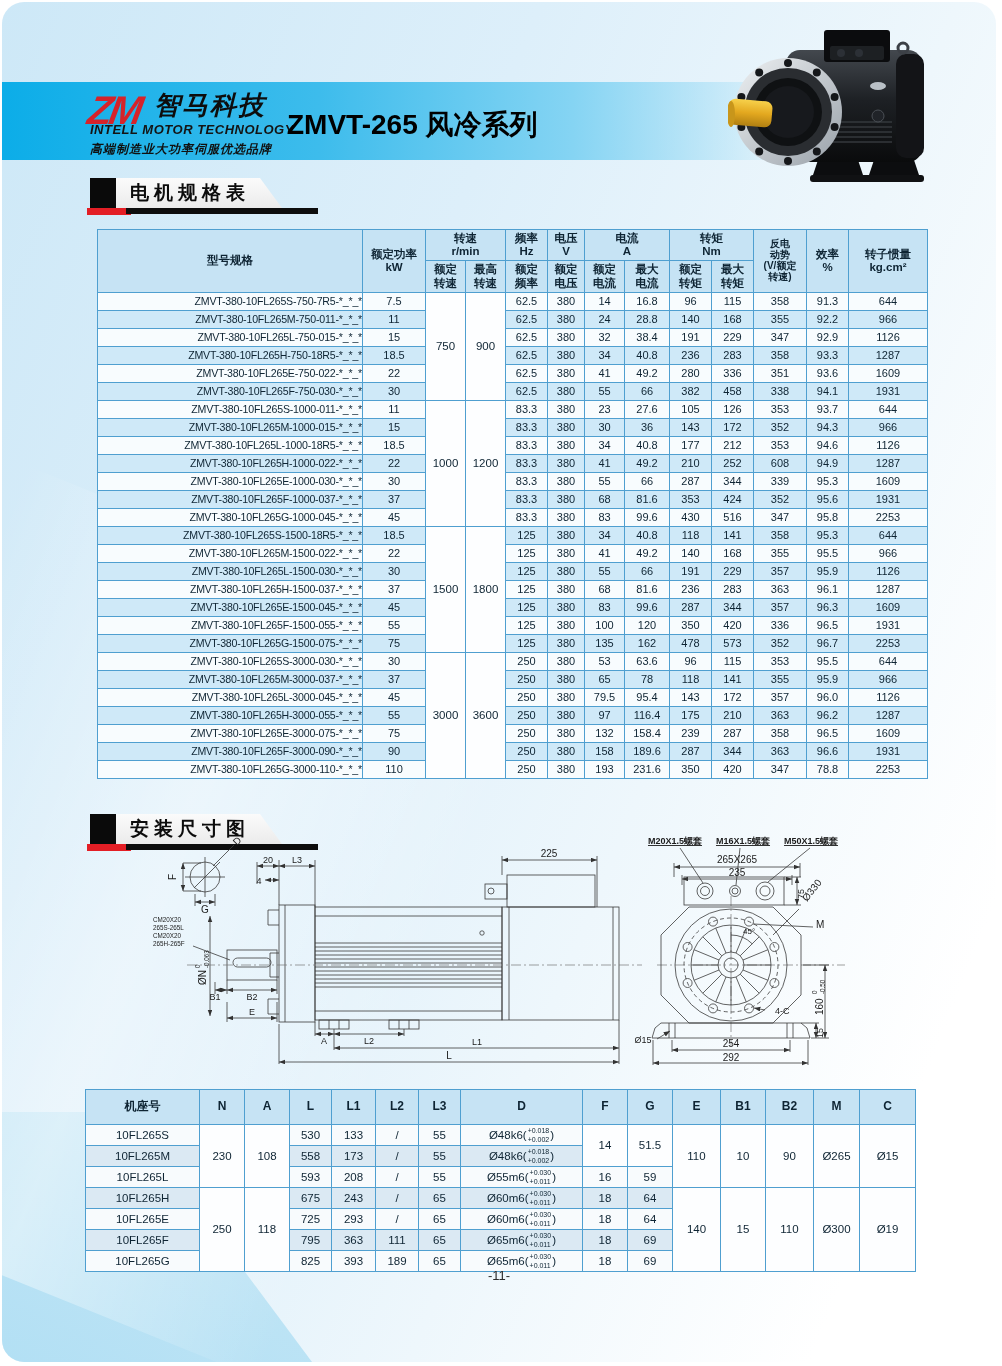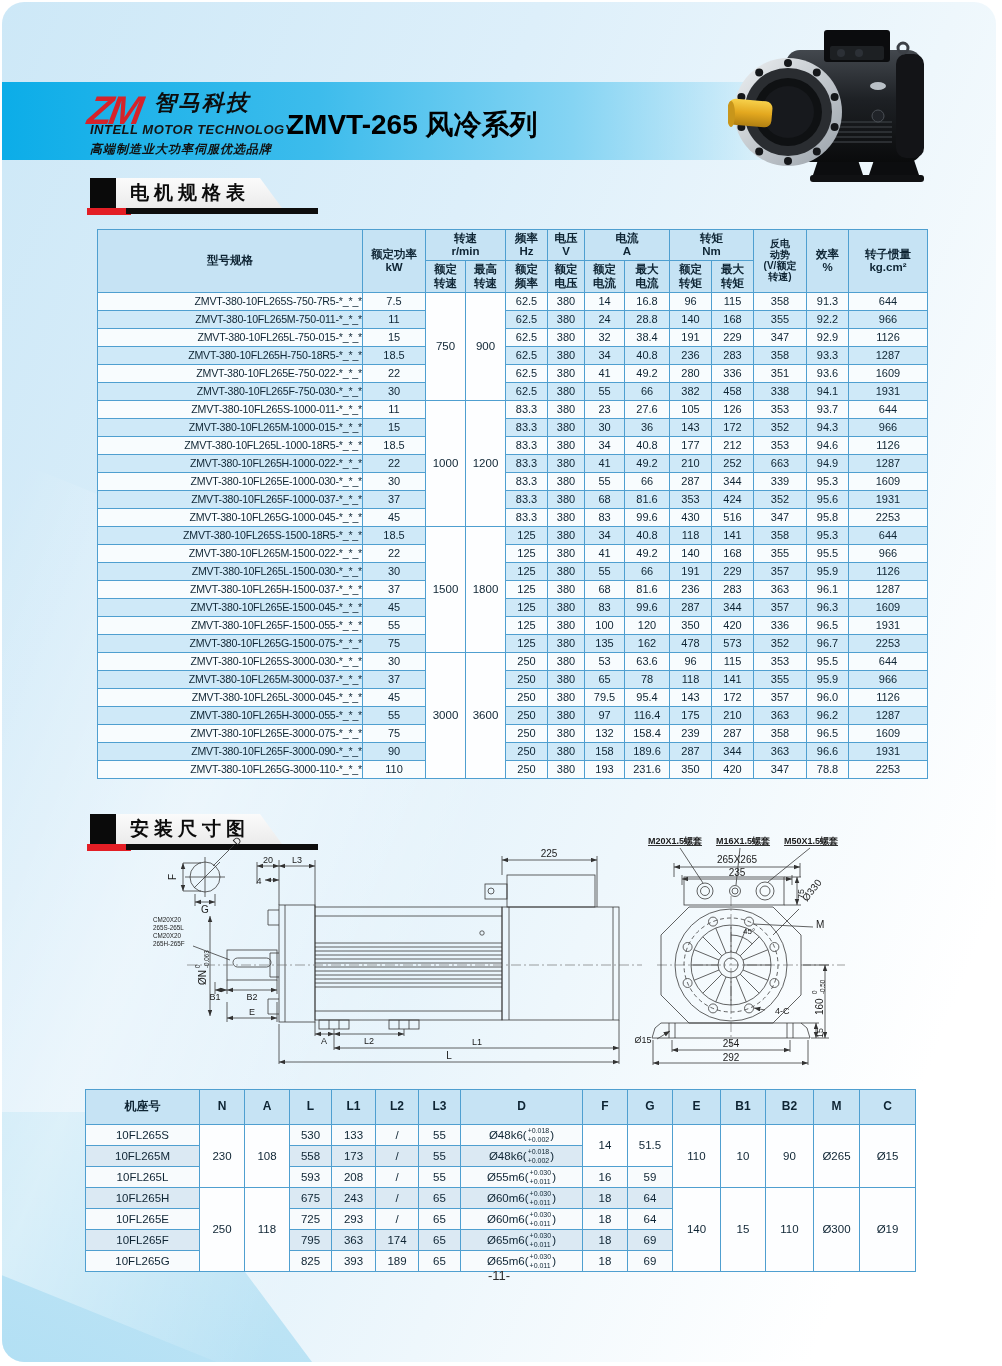--- a/index.html
+++ b/index.html
@@ -10,21 +10,21 @@
     background:linear-gradient(200deg,#c2e5f5,#abddf3);
     clip-path:polygon(0 0,40% 0,100% 100%,0 100%);opacity:.85;}
   .stripe{position:absolute;left:-140px;top:540px;width:560px;height:760px;transform:rotate(22deg);
     background:linear-gradient(90deg,rgba(255,255,255,0),rgba(255,255,255,.45),rgba(255,255,255,0));}
   
   .band{position:absolute;left:0;top:80px;width:792px;height:78px;
     background:linear-gradient(90deg,#0cadе8 0%,#0cade8 0%,#3dbcec 40%,#85d4f3 72%,rgba(190,229,248,0) 100%);}
   .logo-mark{position:absolute;left:86px;top:10px;width:64px;height:40px;
     color:#d6232a;font-size:40px;font-weight:bold;font-style:italic;line-height:36px;
     transform:skewX(-10deg);letter-spacing:-3px;}
-  .brand-cn{position:absolute;left:152px;top:6px;font-size:22px;font-weight:bold;color:#0d0d0d;
+  .brand-cn{position:absolute;left:152px;top:6px;font-size:26px;font-weight:bold;color:#0d0d0d;
     letter-spacing:2px;font-style:italic;}
   .brand-en{position:absolute;left:88px;top:40px;font-size:13px;font-weight:bold;font-style:italic;
     color:#141414;letter-spacing:.5px;text-align:center;}
   .brand-tag{position:absolute;left:88px;top:59px;font-size:12px;font-weight:bold;color:#101010;
     letter-spacing:1px;font-style:italic;}
   .doc-title{position:absolute;left:285px;top:24px;font-size:28px;font-weight:600;color:#000;}
   
   .sec{position:absolute;height:40px;}
   .sec-sq{position:absolute;left:0;top:0;width:26px;height:30px;background:#0a0a0a;}
   .sec-sq::after{content:'';position:absolute;left:-3px;bottom:-7px;width:44px;height:7px;background:#e31e25;}
@@ -332,21 +332,21 @@
         </tr>
         <tr>
           <td class="model">ZMVT-380-10FL265H-1000-022-*_*_*</td>
           <td>22</td>
           <td>83.3</td>
           <td>380</td>
           <td>41</td>
           <td>49.2</td>
           <td>210</td>
           <td>252</td>
-          <td>663</td>
+          <td>608</td>
           <td>94.9</td>
           <td>1287</td>
         </tr>
         <tr>
           <td class="model">ZMVT-380-10FL265E-1000-030-*_*_*</td>
           <td>30</td>
           <td>83.3</td>
           <td>380</td>
           <td>55</td>
           <td>66</td>
@@ -879,21 +879,21 @@
           <td>/</td>
           <td>65</td>
           <td><span>Ø60m6(</span><span class="tol"><span>+0.030</span><span>+0.011</span></span><span>)</span></td>
           <td>18</td>
           <td>64</td>
         </tr>
         <tr>
           <td>10FL265F</td>
           <td>795</td>
           <td>363</td>
-          <td>174</td>
+          <td>111</td>
           <td>65</td>
           <td><span>Ø65m6(</span><span class="tol"><span>+0.030</span><span>+0.011</span></span><span>)</span></td>
           <td>18</td>
           <td>69</td>
         </tr>
         <tr>
           <td>10FL265G</td>
           <td>825</td>
           <td>393</td>
           <td>189</td>

